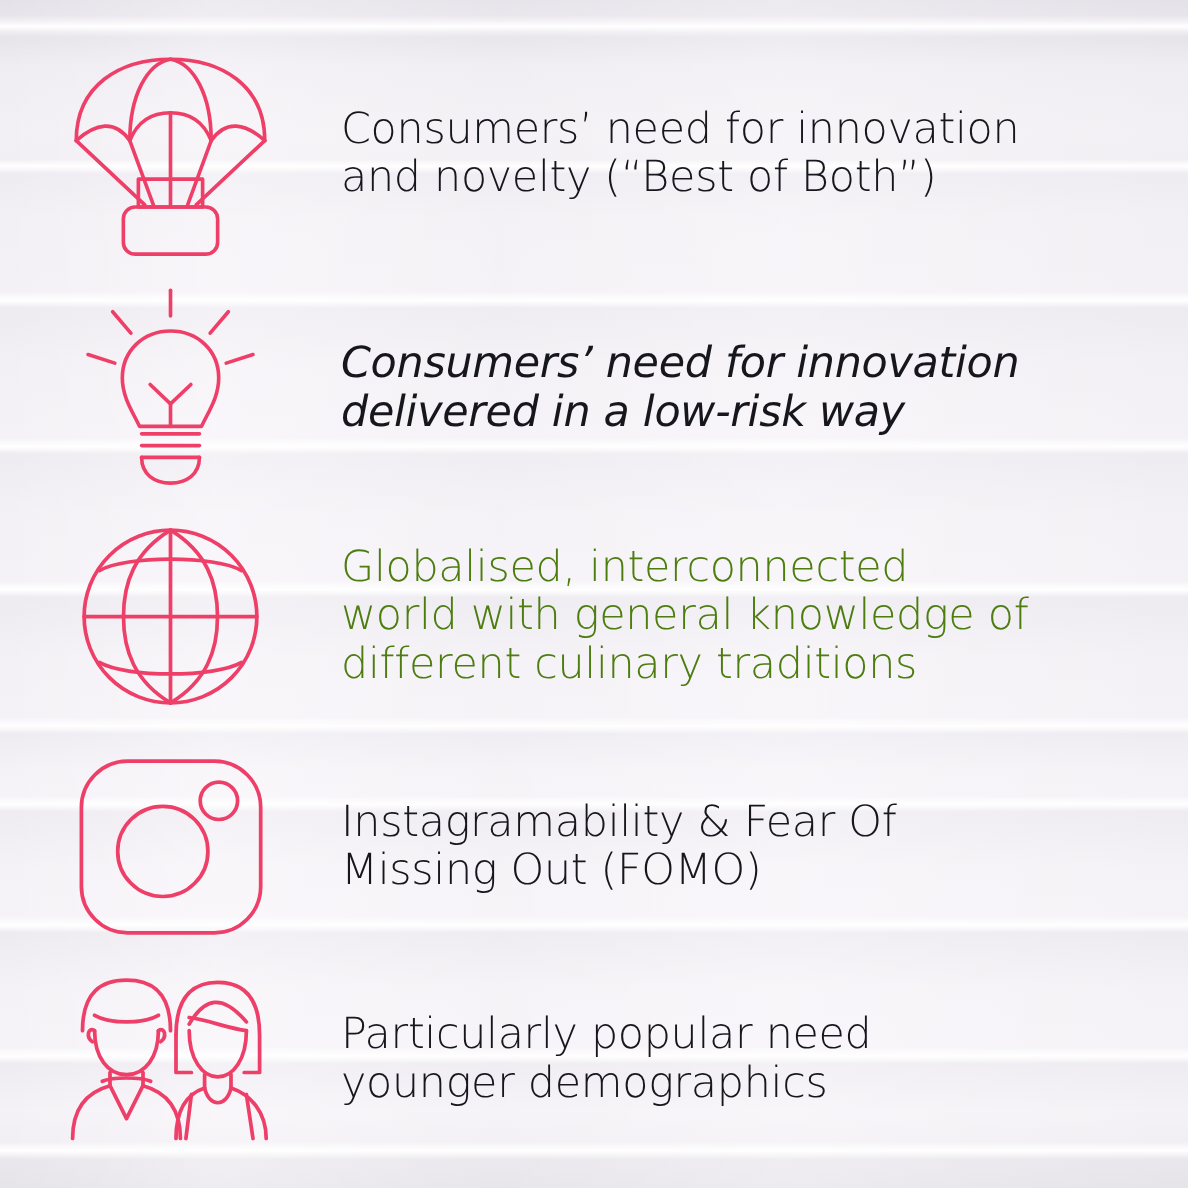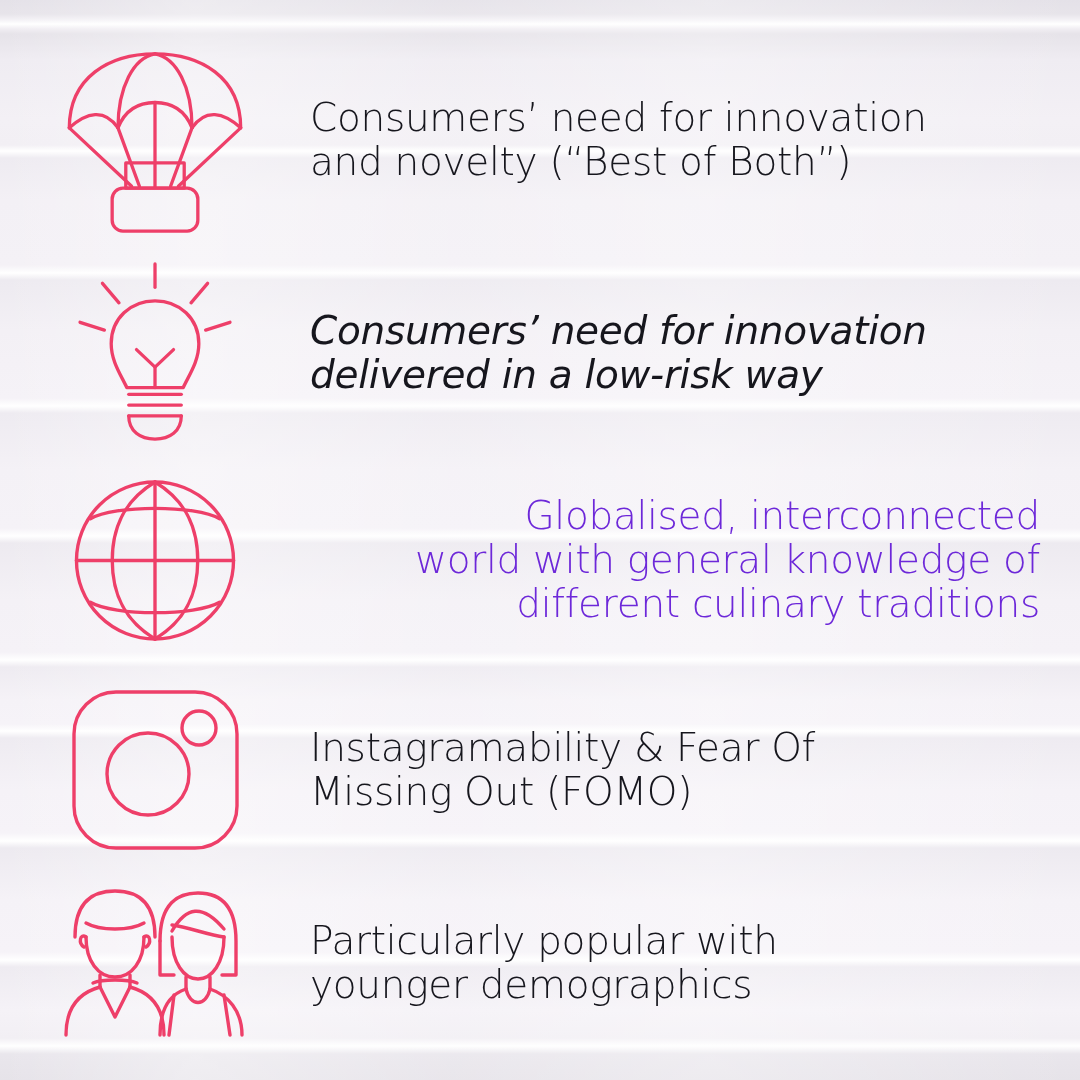--- a/index.html
+++ b/index.html
@@ -224,21 +224,21 @@
 
           <path d="M10 83 L168 83"></path>
 
           <path d="M24 41 C48 27 130 27 154 41"></path>
 
           <path d="M24 125 C48 139 130 139 154 125"></path>
         </g>
       </svg>
     </div>
     <div class="text-cell">
-      <div class="item-text" style="color: #6d28d9; text-align: right;">Globalised, interconnected
+      <div class="item-text" style="color: #4d7c0f;">Globalised, interconnected
 world with general knowledge of
 different culinary traditions</div>
     </div>
   </div>
 
   <div class="row" id="row-3">
     <div class="icon-cell">
       <svg viewBox="0 0 175 168">
         <g class="ico" stroke="#ee3f69">
           <rect x="6" y="6" width="163" height="156" rx="42" ry="42"></rect>
@@ -292,18 +292,18 @@
           <path d="M154 106 C172 112 186 128 186 152"></path>
 
           <path d="M130 106 C134 124 150 124 154 106"></path>
 
           <path d="M118 112 L113 152"></path>
           <path d="M168 112 L174 152"></path>
         </g>
       </svg>
     </div>
     <div class="text-cell">
-      <div class="item-text" style="color: rgb(22, 22, 29);">Particularly popular with
+      <div class="item-text" style="color: rgb(22, 22, 29);">Particularly popular need
 younger demographics</div>
     </div>
   </div>
 
 </div>
 
 </body></html>

